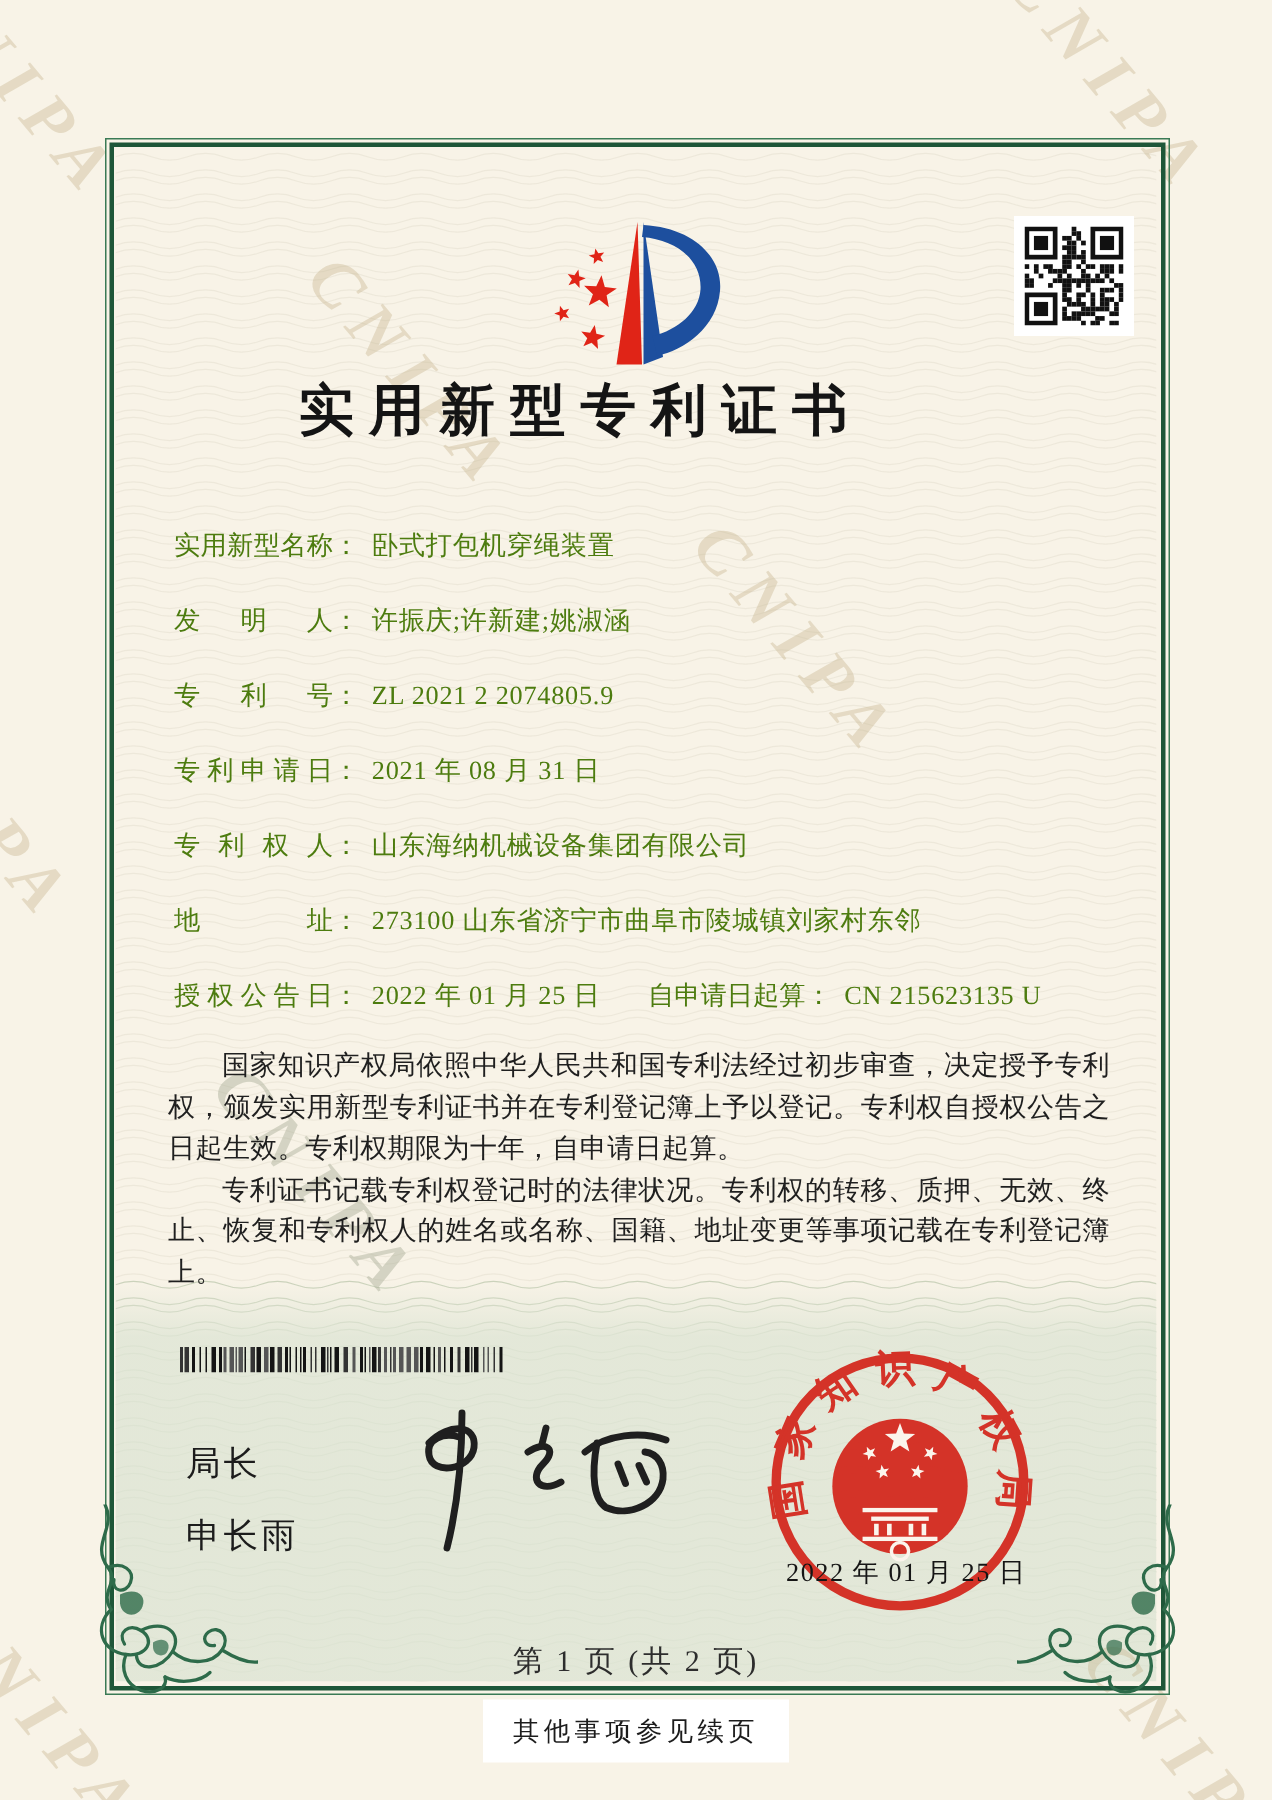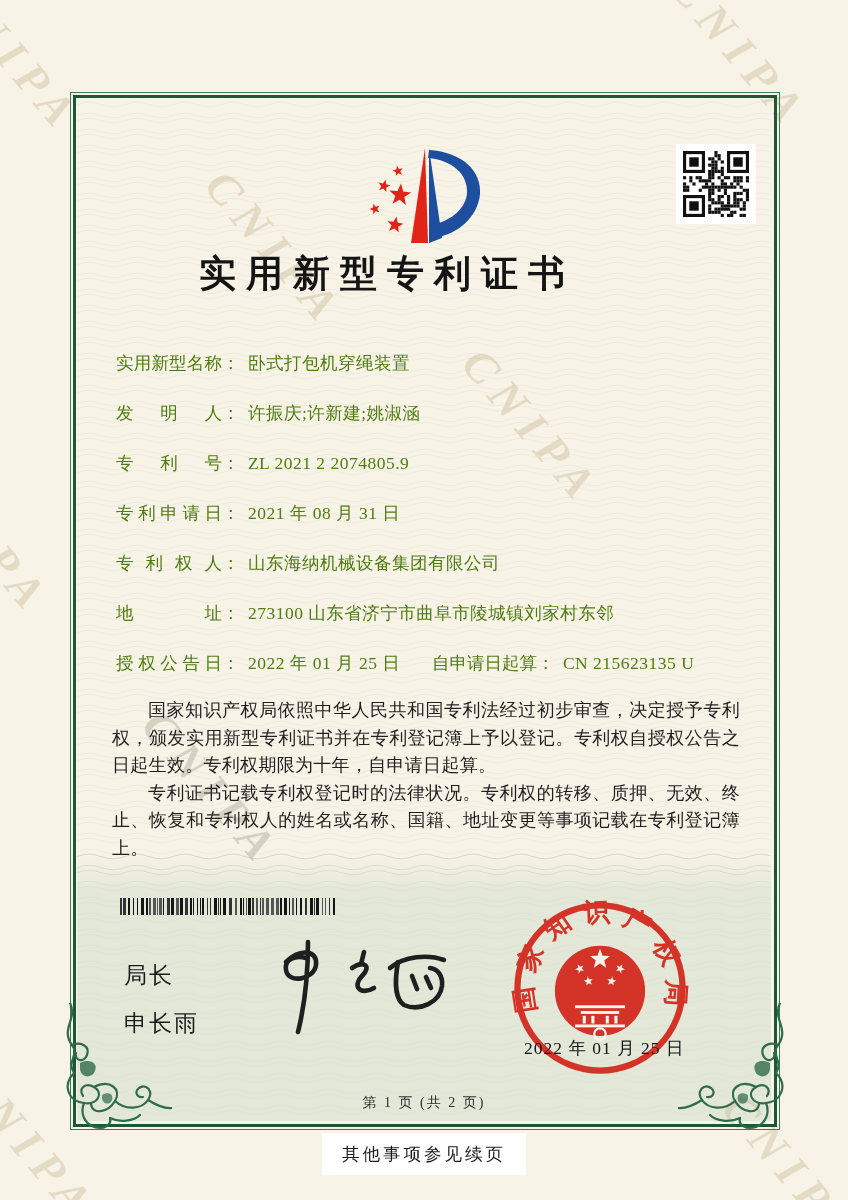--- a/index.html
+++ b/index.html
@@ -51,21 +51,21 @@
   
   .seal{position:absolute;left:504px;top:892px;z-index:6;opacity:.94;}
   .seal-date{position:absolute;left:524px;top:1036px;width:170px;z-index:7;
     font-size:17.5px;color:#151515;letter-spacing:1px;white-space:nowrap;}
   
   .orn{position:absolute;z-index:4;pointer-events:none;}
   .orn.bl{left:50px;top:1003px;}
   .orn.br{left:678px;top:1003px;transform:scaleX(-1);}
   
   .page-info{position:absolute;left:0;top:1094px;width:848px;text-align:center;
-    font-size:14px;color:#2d2d2d;letter-spacing:2px;z-index:5;}
+    font-size:20px;color:#2d2d2d;letter-spacing:2px;z-index:5;}
   .cont-note{position:absolute;left:50%;top:1133px;transform:translateX(-50%);
     background:#ffffff;padding:9px 20px;font-size:17.5px;color:#1c1c1c;letter-spacing:3px;
     z-index:5;white-space:nowrap;}
 </style>
 </head>
 <body>
 
 <div class="page">
 
   <div class="inner-bg">

